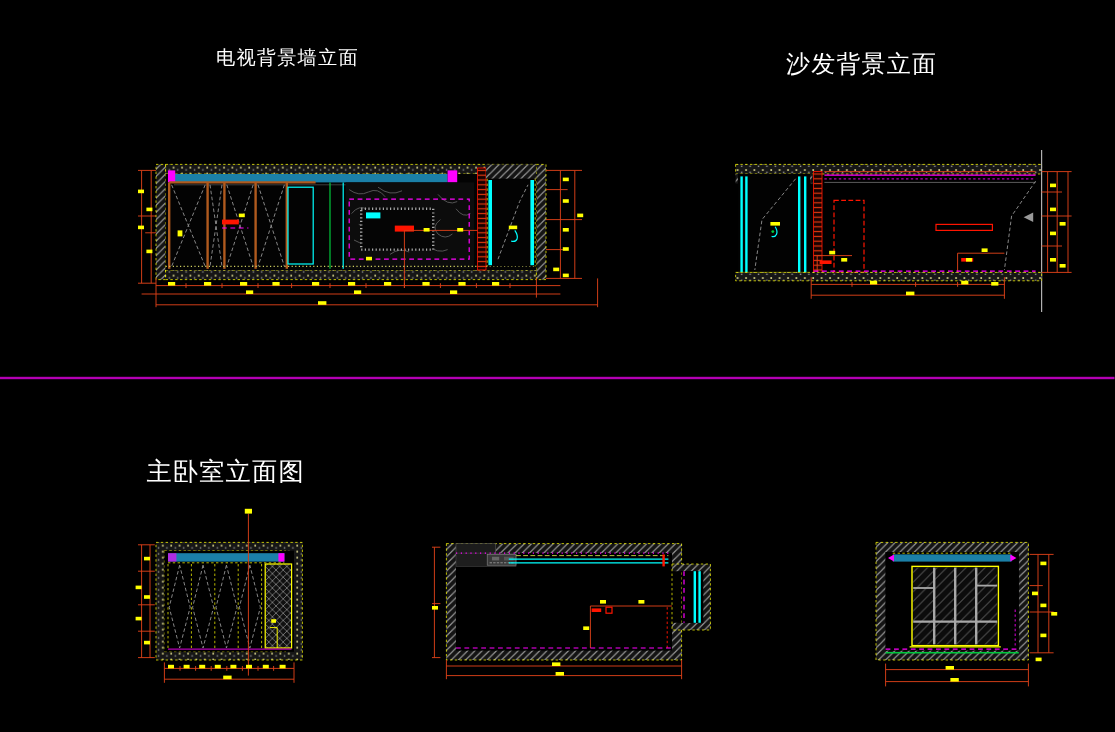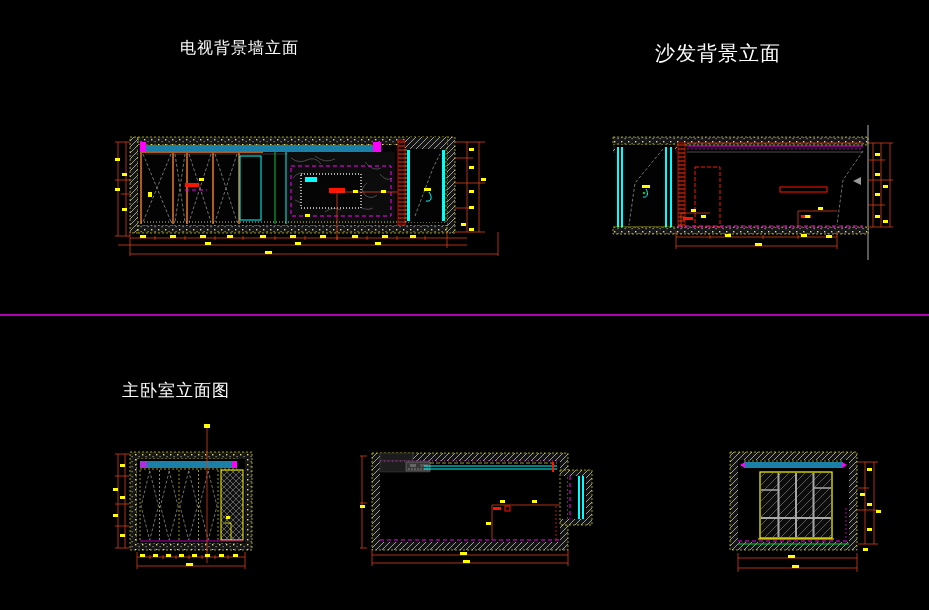--- a/index.html
+++ b/index.html
@@ -6,21 +6,21 @@
   .canvas{
     position:relative;width:929px;height:610px;background:var(--bg,#000);
     overflow:hidden;font-family:"DejaVu Sans",sans-serif;
   }
   .cad-title{
     position:absolute;color:#fff;font-family:"DejaVu Sans",sans-serif;
     letter-spacing:1px;white-space:nowrap;font-weight:400;
   }
   .t-tv{left:180px;top:38px;font-size:16px;}
   .t-sofa{left:655px;top:40px;font-size:20px;}
-  .t-bed{left:122px;top:379px;font-size:17px;}
+  .t-bed{left:122px;top:379px;font-size:21px;}
   .divider{position:absolute;left:0;top:314px;width:929px;height:2px;background:var(--purple,#b400b4);}
   svg{position:absolute;left:0;top:0;}
   
   .dim{stroke:var(--red-dim);stroke-width:.8;fill:none}
   .tick{stroke:var(--red-dim);stroke-width:.8}
   .red-f{fill:var(--red)}
   .red-o{stroke:var(--red);fill:none}
   .dt{fill:var(--yellow)}
   .cy{stroke:var(--cyan);fill:none}
   .cyf{fill:var(--cyan)}

